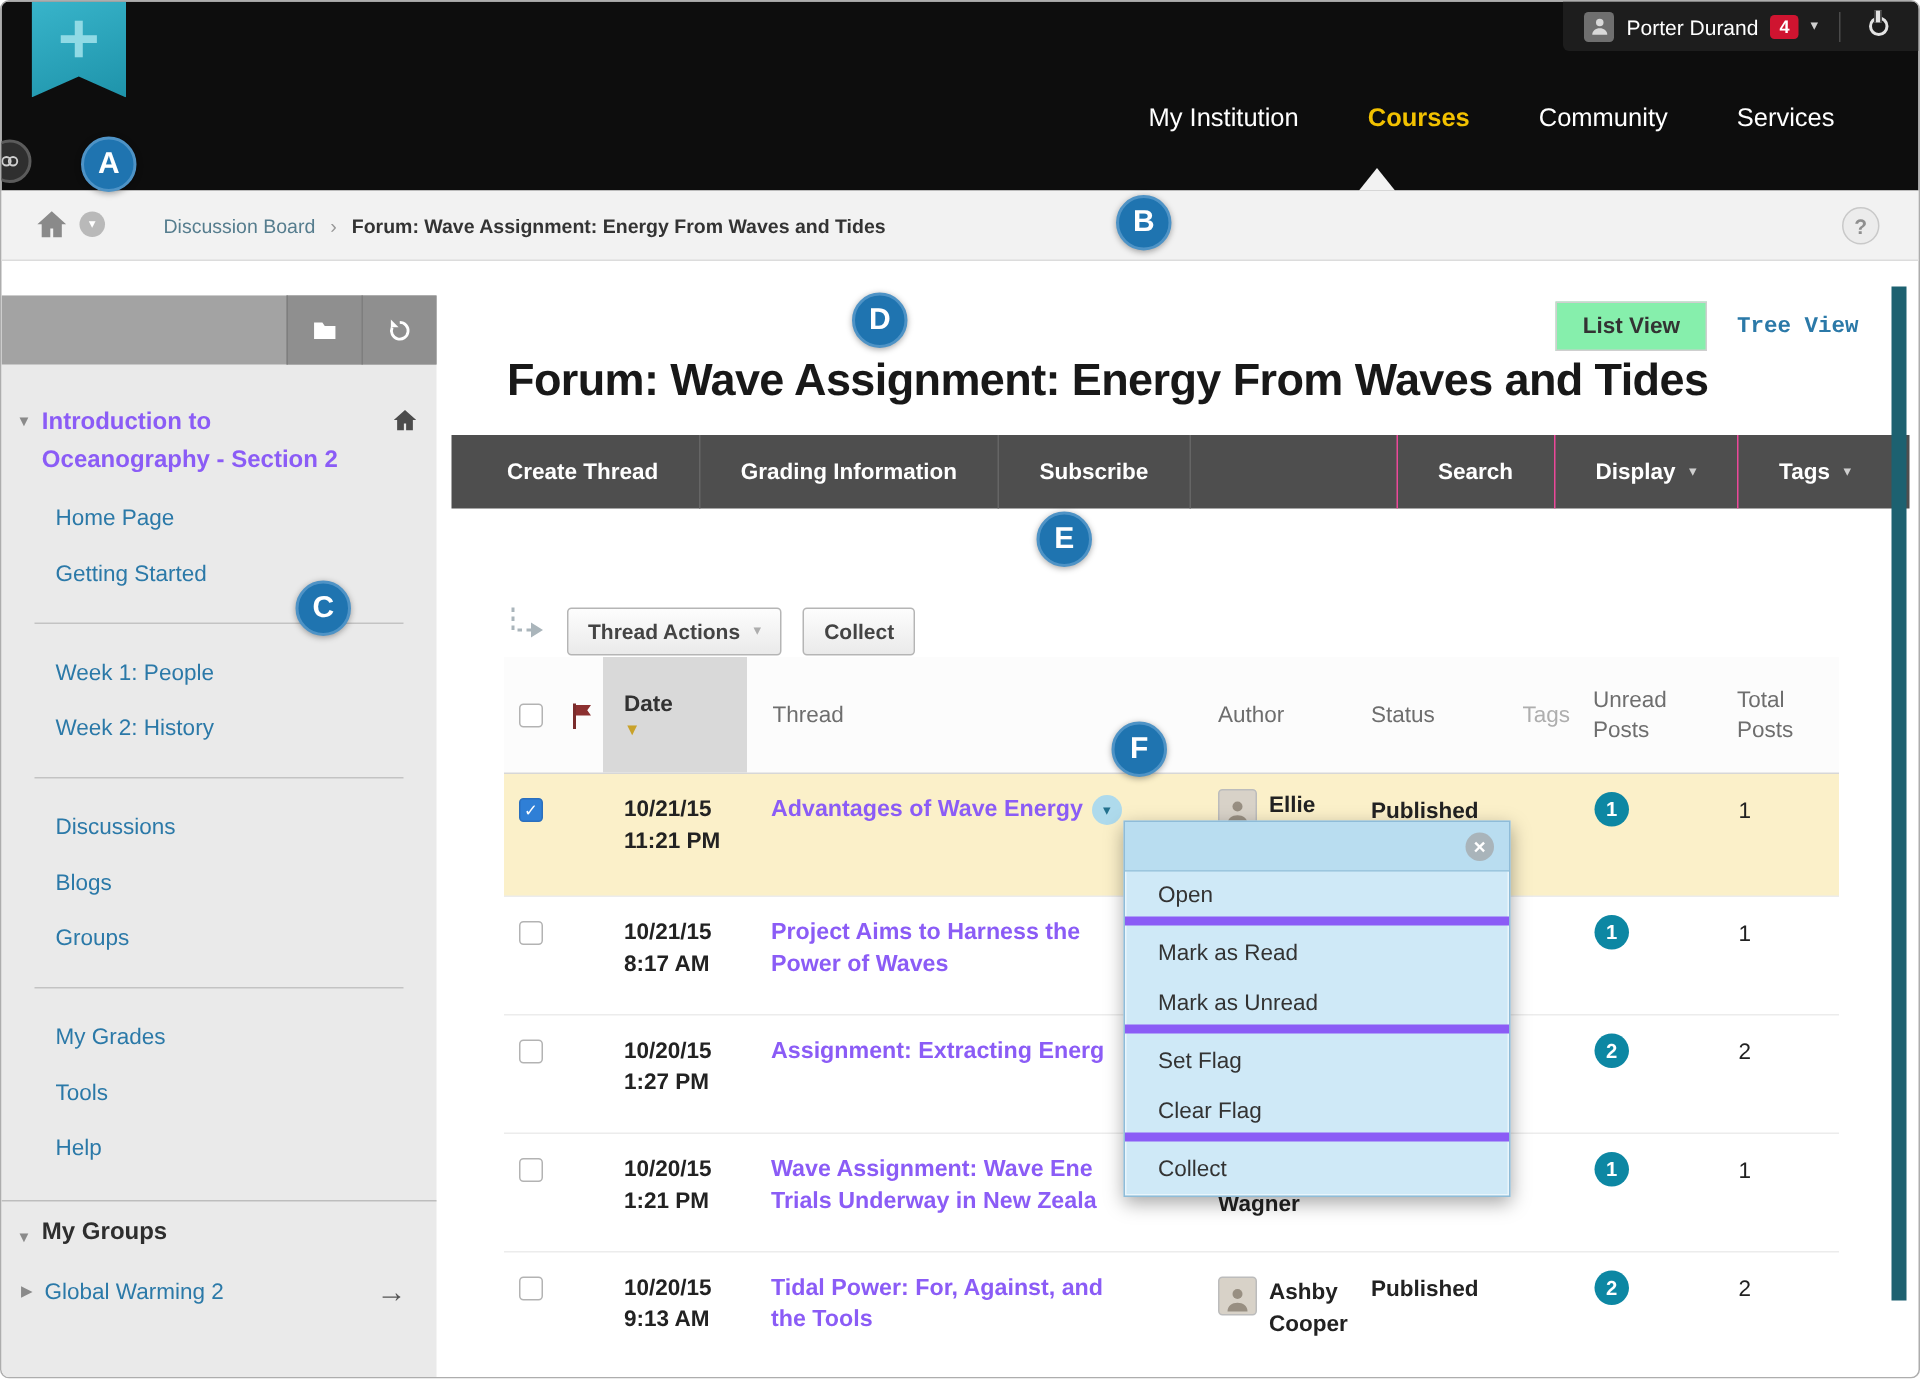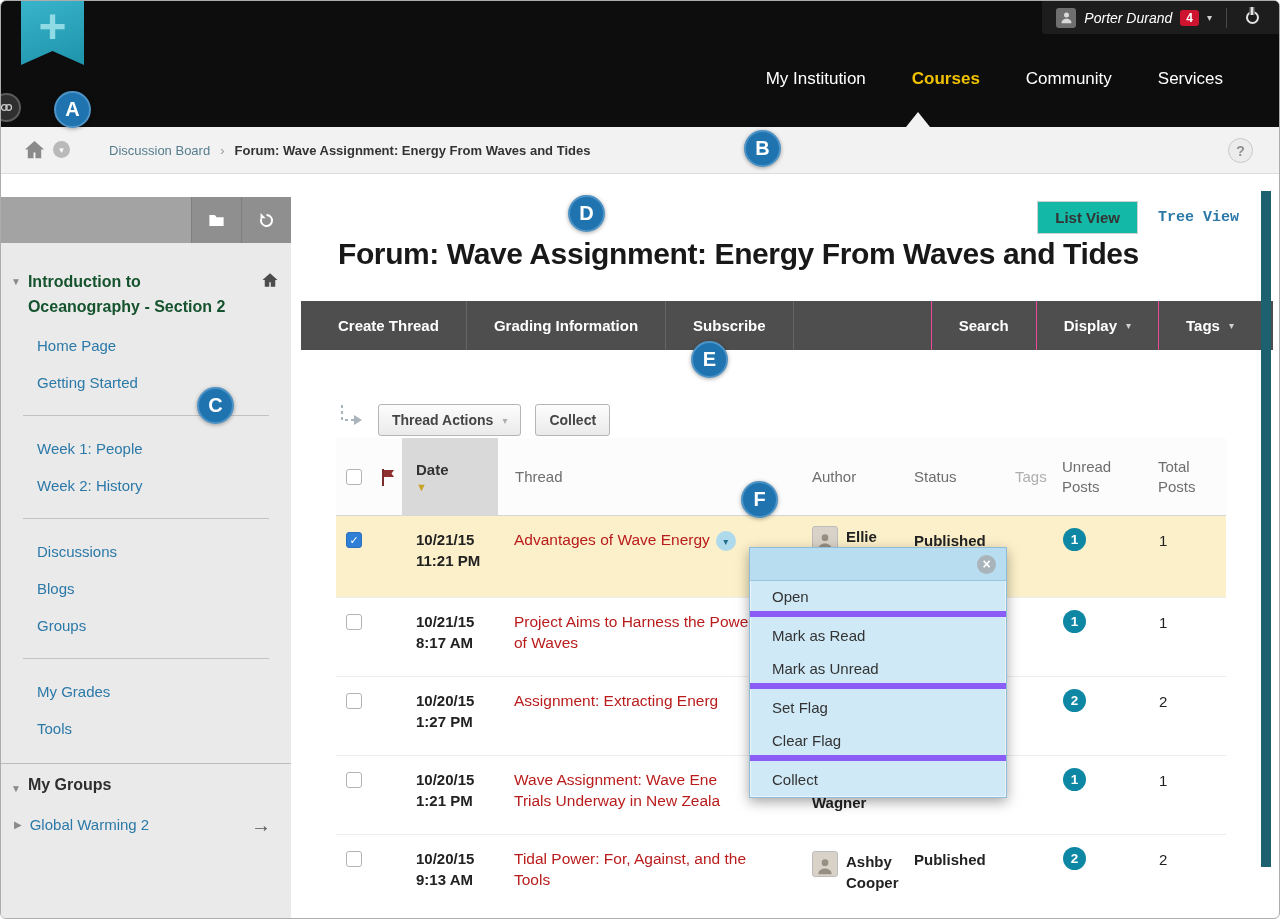--- a/index.html
+++ b/index.html
@@ -9,21 +9,21 @@
             border:1px solid #adadad; border-radius:6px; overflow:hidden; }
 
   
   .topbar { position:absolute; top:0; left:0; right:0; height:126px; background:#0d0d0d; }
   .userbar { position:absolute; top:0; right:0; height:33px; background:#1d1d1d;
              display:flex; align-items:center; gap:8px; padding:0 16px 0 14px;
              border-bottom-left-radius:4px; }
   .u-avatar { width:20px; height:20px; border-radius:3px; background:#6f6f6f;
               display:flex; align-items:center; justify-content:center; overflow:hidden; }
   .u-avatar svg { width:15px; height:15px; fill:#d9d9d9; }
-  .u-name { color:#fff; font-size:14px;font-style:italic; }
+  .u-name { color:#fff; font-size:14px; }
   .u-badge { background:#cf1430; color:#fff; font-size:12px; font-weight:bold;
              padding:2px 6px; border-radius:3px; line-height:12px; }
   .u-caret { color:#cfcfcf; font-size:10px; }
   .u-sep { width:1px; height:20px; background:#4a4a4a; margin:0 6px; }
   .u-power { display:flex; align-items:center; justify-content:center; width:22px; height:22px; }
   .power-glyph { position:relative; width:13px; height:13px; border:2px solid #e3e3e3; border-radius:50%; display:inline-block; }
   .power-glyph::after { content:''; position:absolute; top:-6px; left:50%; transform:translateX(-50%);
                         width:3px; height:8px; background:#e3e3e3; border:1px solid #1d1d1d; border-top:none; border-bottom:none; }
 
   .plus-sticker { position:absolute; top:0; left:20px; width:63px; height:64px;
@@ -62,46 +62,46 @@
               display:flex; align-items:center; justify-content:center; cursor:pointer; }
 
   
   .sidebar { position:absolute; top:196px; left:0; width:290px; bottom:0; background:#eaeaea; }
   .side-tools { height:46px; background:#a3a3a3; position:relative; }
   .tools-right { position:absolute; right:0; top:0; height:100%; width:100px; background:#8f8f8f; display:flex; }
   .tool-btn { flex:1; display:flex; align-items:center; justify-content:center; border-left:1px solid #7e7e7e; cursor:pointer; }
   .tool-btn svg { width:19px; height:19px; }
   .course-head { padding:26px 12px 8px 10px; display:flex; }
   .caret-sec { color:#8a8a8a; font-size:10px; margin:7px 7px 0 0; flex:none; }
-  .course-title { font-size:16px; font-weight:bold; color:#14532d; line-height:25px; width:205px; }
+  .course-title { font-size:16px; font-weight:bold; color:#8b5cf6; line-height:25px; width:205px; }
   .course-home { margin-left:auto; margin-top:2px; }
   .course-home svg { width:18px; height:18px; fill:#4c4c4c; }
   .side-link { display:block; padding:9px 0 9px 36px; color:#2b79a8; font-size:15px;
                line-height:19px; text-decoration:none; cursor:pointer; }
   .side-div { border-top:1px solid #c3c3c3; margin:14px 22px; }
   .groups-sec { margin-top:16px; border-top:1px solid #bdbdbd; padding-top:12px; }
   .groups-head { display:flex; padding-left:10px; align-items:flex-start; height:30px; }
   .groups-title { font-size:16px; font-weight:bold; color:#2e2e2e; }
   .group-row { display:flex; align-items:center; padding:10px 20px 0 13px; }
   .caret-item { color:#8a8a8a; font-size:10px; margin-right:8px; }
   .group-link { color:#2b79a8; font-size:15px; text-decoration:none; cursor:pointer; }
   .group-arrow { margin-left:auto; color:#555; font-size:20px; line-height:16px; }
 
   
   .main { position:absolute; top:190px; left:300px; width:972px; bottom:0; background:#fff; }
   .edge-strip { position:absolute; top:190px; right:8px; width:10px; height:676px; background:#1d6170; }
 
   .view-toggle { position:absolute; top:10px; right:34px; display:flex; align-items:center; gap:20px; }
-  .list-view-tab { background:#14b8a6; border:1px solid #cfcfcf; padding:7px 17px; font-weight:bold;
+  .list-view-tab { background:#86efac; border:1px solid #cfcfcf; padding:7px 17px; font-weight:bold;
                    font-size:15px; color:#333; cursor:pointer; }
   .tree-view-link { color:#2b79a8; font-size:15px; font-weight:600; text-decoration:none; cursor:pointer;font-family:Liberation Mono, monospace; }
   .forum-title { position:absolute; top:46px; left:37px; font-size:30px; font-weight:bold;
                  color:#181818; white-space:nowrap; letter-spacing:-0.4px; }
 
-  .action-bar { position:absolute; top:110px; left:0; width:972px; height:49px; background:#4e4e4e; display:flex; }
+  .action-bar { position:absolute; top:99px; left:0; width:972px; height:49px; background:#4e4e4e; display:flex; }
   .ab-left { display:flex; }
   .ab-right { margin-left:auto; display:flex; margin-right:12px; }
   .ab-btn { color:#fff; font-size:15px; font-weight:bold; padding:0 27px; display:flex;
             align-items:center; cursor:pointer; white-space:nowrap; }
   .ab-left .ab-btn { border-right:1px solid #656565; }
   .ab-left .ab-btn:first-child { padding-left:37px; }
   .ab-right .ab-btn { border-left:1px solid #ec4899; }
   .ab-caret { color:#cfcfcf; font-size:10px; margin-left:9px; }
 
   .toolbar { position:absolute; top:212px; left:35px; display:flex; align-items:center; gap:14px; }
@@ -132,21 +132,21 @@
   .row-selected { background:#fbf0c9; }
   .cell { font-size:15px; color:#222; }
   .c-check { display:flex; justify-content:center; padding-top:16px; }
   .checkbox { width:16px; height:16px; border:1px solid #b3b3b3; border-radius:3px; background:#fff;
               display:flex; align-items:center; justify-content:center; cursor:pointer; }
   .checkbox.checked { background:#2f7fd6; border-color:#2a6fbe; }
   .checkbox .check-glyph { color:#fff; font-size:11px; font-weight:bold; }
   .checkbox:not(.checked) .check-glyph { display:none; }
   .c-date { padding:13px 0 0 14px; font-weight:bold; line-height:21px; display:flex; flex-direction:column; }
   .c-thread { padding:13px 44px 0 2px; line-height:21px; }
-  .thread-link { color:#b91c1c; font-weight:normal; font-size:15.5px; text-decoration:none; cursor:pointer; }
+  .thread-link { color:#8b5cf6; font-weight:bold; font-size:15.5px; text-decoration:none; cursor:pointer; }
   .thread-caret { display:inline-flex; width:20px; height:20px; border-radius:50%; background:#aedaec;
                   color:#23708d; font-size:10px; align-items:center; justify-content:center;
                   margin-left:6px; vertical-align:middle; cursor:pointer; }
   .c-author { display:flex; gap:8px; padding:10px 0 0 10px; font-weight:bold; line-height:21px; }
   .c-author.low { padding-top:36px; }
   .c-author.mid { padding-top:16px; }
   .avatar { width:26px; height:26px; border-radius:3px; background:#d8d2c8; border:1px solid #bcbcbc;
             flex:none; display:flex; align-items:flex-end; justify-content:center; overflow:hidden; }
   .avatar svg { width:20px; height:20px; fill:#988f82; }
   .c-status { padding:16px 0 0 10px; font-weight:bold; }
@@ -265,20 +265,21 @@
     <div class="side-div"></div>
     <a class="side-link">Week 1: People</a>
     <a class="side-link">Week 2: History</a>
     <div class="side-div"></div>
     <a class="side-link">Discussions</a>
     <a class="side-link">Blogs</a>
     <a class="side-link">Groups</a>
     <div class="side-div"></div>
     <a class="side-link">My Grades</a>
     <a class="side-link">Tools</a>
+    <a class="side-link">Help</a>
     <div class="groups-sec">
       <div class="groups-head">
         <span class="caret-sec">▼</span>
         <span class="groups-title">My Groups</span>
       </div>
       <div class="group-row">
         <span class="caret-item">▶</span>
         <a class="group-link">Global Warming 2</a>
         <span class="group-arrow">→</span>
       </div>

